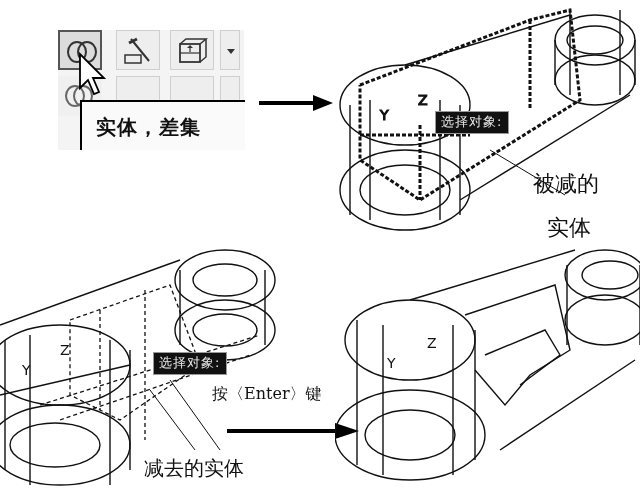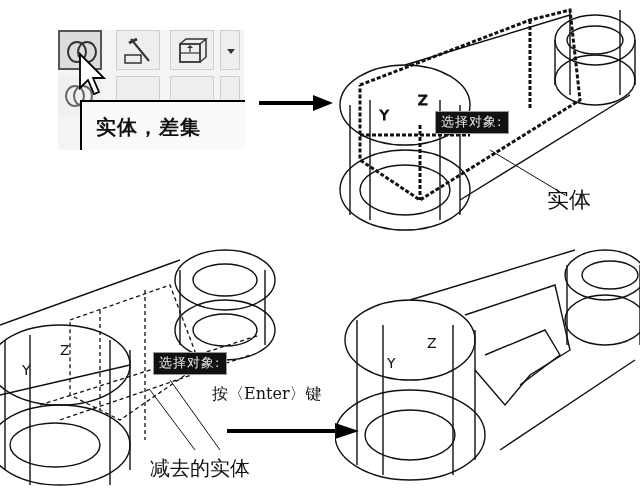--- a/index.html
+++ b/index.html
@@ -117,20 +117,21 @@
   </g>
   <g stroke="#111" stroke-width="1.2">
     <text x="50" y="120" font-size="14" font-family="DejaVu Sans, sans-serif" fill="#111">Y</text>
     <text x="88" y="105" font-size="14" font-family="DejaVu Sans, sans-serif" fill="#111">Z</text>
   </g>
   <line x1="160" y1="150" x2="235" y2="195" stroke="#111" stroke-width="1"></line>
 </svg>
 <div class="abs cmd-tip" style="left:435px;top:111px;">选择对象:</div>
 
 <div class="abs caption" style="left:533px;top:170px;font-size:22px;line-height:28px;">
+  <div>被减的</div>
   <div style="padding-left:14px;margin-top:16px;">实体</div>
 </div>
 
 <svg class="abs" style="left:0;top:245px;" width="300" height="245">
   <g fill="none" stroke="#111" stroke-width="1.4">
     <ellipse cx="60" cy="120" rx="70" ry="40"></ellipse>
     <ellipse cx="60" cy="200" rx="70" ry="40"></ellipse>
     <ellipse cx="55" cy="200" rx="45" ry="22"></ellipse>
     <line x1="5" y1="95" x2="5" y2="225"></line>
     <line x1="130" y1="105" x2="130" y2="225"></line>
@@ -151,21 +152,21 @@
     <line x1="145" y1="45" x2="145" y2="195"></line>
     <line x1="40" y1="160" x2="260" y2="90"></line>
     <line x1="60" y1="175" x2="250" y2="110"></line>
   </g>
   <text x="22" y="130" font-size="14" font-family="DejaVu Sans, sans-serif" fill="#111">Y</text>
   <text x="60" y="110" font-size="14" font-family="DejaVu Sans, sans-serif" fill="#111">Z</text>
   <line x1="150" y1="145" x2="195" y2="205" stroke="#111" stroke-width="1"></line>
   <line x1="170" y1="135" x2="220" y2="205" stroke="#111" stroke-width="1"></line>
 </svg>
 <div class="abs cmd-tip" style="left:153px;top:352px;">选择对象:</div>
-<div class="abs caption" style="left:150px;top:455px;font-size:20px;font-family:'DejaVu Sans',sans-serif;">减去的实体</div>
+<div class="abs caption" style="left:144px;top:455px;font-size:20px;font-family:'DejaVu Sans',sans-serif;">减去的实体</div>
 
 <div class="abs caption" style="left:212px;top:384px;font-size:16px;">按〈Enter〉键</div>
 
 <svg class="abs" style="left:335px;top:240px;" width="305" height="250">
   <g fill="none" stroke="#111" stroke-width="1.4">
     <ellipse cx="75" cy="100" rx="65" ry="40"></ellipse>
     <ellipse cx="75" cy="195" rx="75" ry="45"></ellipse>
     <ellipse cx="75" cy="195" rx="45" ry="25"></ellipse>
     <line x1="22" y1="80" x2="22" y2="225"></line>
     <line x1="140" y1="90" x2="140" y2="220"></line>

